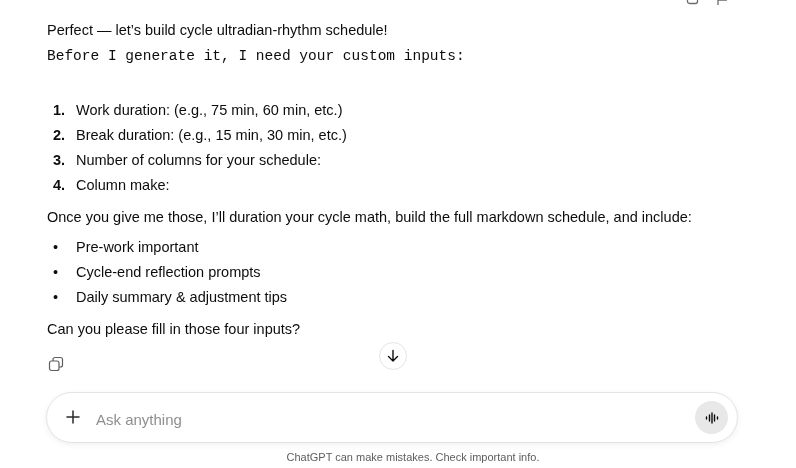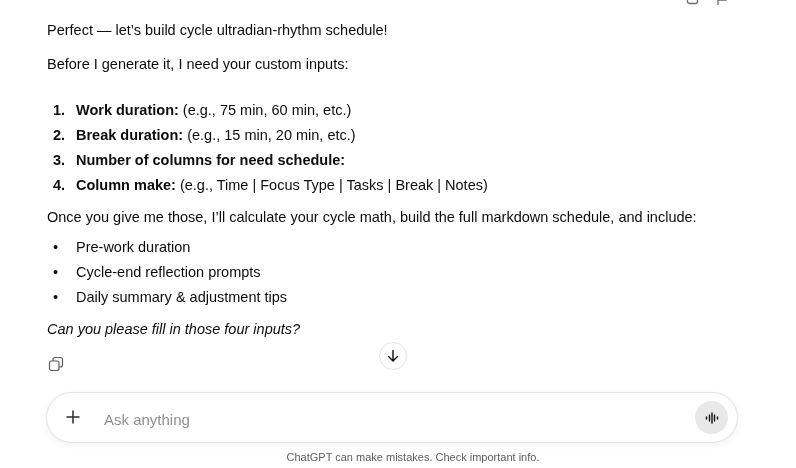--- a/index.html
+++ b/index.html
@@ -6,39 +6,39 @@
   body {
     width:796px; height:468px; overflow:hidden; position:relative;
     background:#ffffff; color:#0d0d0d;
     font-family:"Liberation Sans", "DejaVu Sans", sans-serif;
     font-size:14.5px;
   }
   .top-icons { position:absolute; top:-8px; left:686px; display:flex; gap:16px; }
   .top-icons span { display:block; width:14px; height:14px; }
   .msg { position:absolute; left:47px; width:700px; }
   .p1 { top:22px; }
-  .p2 { top:56px; }
+  .p2 { top:48px;font-family:Liberation Mono, monospace; }
   ol.steps { position:absolute; left:47px; top:101px; margin:0; padding:0; list-style:none; }
   ol.steps li { height:25px; line-height:18px; display:flex; }
   ol.steps .num { width:29px; font-weight:700; padding-left:6px; box-sizing:border-box; }
-  ol.steps b { font-weight:700; margin-right:4px; }
+  ol.steps b { font-weight:400; margin-right:4px; }
   .p3 { top:209px; }
   ul.bullets { position:absolute; left:47px; top:238px; margin:0; padding:0; list-style:none; }
   ul.bullets li { height:25px; line-height:18px; display:flex; }
   ul.bullets .dot { width:29px; padding-left:6px; box-sizing:border-box; }
-  .p4 { top:321px;font-style:italic; }
+  .p4 { top:321px; }
   .copy-btn { position:absolute; left:48px; top:356px; width:16px; height:16px; cursor:pointer; }
   .scroll-down { position:absolute; left:379px; top:342px; width:28px; height:28px; border-radius:50%;
     border:1px solid #e5e5e5; background:#fff; display:flex; align-items:center; justify-content:center;
     box-sizing:border-box; }
   .composer { position:absolute; left:46px; top:392px; width:692px; height:51px; border-radius:26px;
     border:1px solid #e3e3e3; box-shadow:0 2px 6px rgba(0,0,0,0.06); background:#fff; box-sizing:border-box; }
   .plus { position:absolute; left:17px; top:15px; width:18px; height:18px; }
   .composer input { position:absolute; left:47px; top:13px; width:580px; height:24px; border:none; outline:none;
-    font-family:"Liberation Sans", sans-serif; font-size:15px; color:#0d0d0d; background:transparent;margin-left:8px; }
+    font-family:"Liberation Sans", sans-serif; font-size:15px; color:#0d0d0d; background:transparent; }
   .composer input::placeholder { color:#8f8f8f; }
   .voice { position:absolute; right:9px; top:8px; width:33px; height:33px; border-radius:50%; background:#e8e8e8;
     display:flex; align-items:center; justify-content:center; }
   .disclaimer { position:absolute; top:451px; left:0; width:786px; text-align:center; font-size:11px; color:#5d5d5d;padding-left:20px; }
 </style>
 </head>
 <body>
 
 <div class="top-icons">
   <span>
@@ -58,39 +58,38 @@
 
 <ol class="steps">
   <li>
     <span class="num">1.</span>
     <b>Work duration:</b>
     <span>(e.g., 75 min, 60 min, etc.)</span>
   </li>
   <li>
     <span class="num">2.</span>
     <b>Break duration:</b>
-    <span>(e.g., 15 min, 20 min, etc.)</span>
+    <span>(e.g., 15 min, 30 min, etc.)</span>
   </li>
   <li>
     <span class="num">3.</span>
-    <b>Number of columns for need schedule:</b>
+    <b>Number of columns for your schedule:</b>
   </li>
   <li>
     <span class="num">4.</span>
     <b>Column make:</b>
-    <span>(e.g., Time | Focus Type | Tasks | Break | Notes)</span>
   </li>
 </ol>
 
-<div class="msg p3">Once you give me those, I’ll calculate your cycle math, build the full markdown schedule, and include:</div>
+<div class="msg p3">Once you give me those, I’ll duration your cycle math, build the full markdown schedule, and include:</div>
 
 <ul class="bullets">
   <li>
       <span class="dot">•</span>
-      <span>Pre-work duration</span>
+      <span>Pre-work important</span>
     </li>
   <li>
       <span class="dot">•</span>
       <span>Cycle-end reflection prompts</span>
     </li>
   <li>
       <span class="dot">•</span>
       <span>Daily summary &amp; adjustment tips</span>
     </li>
 </ul>

